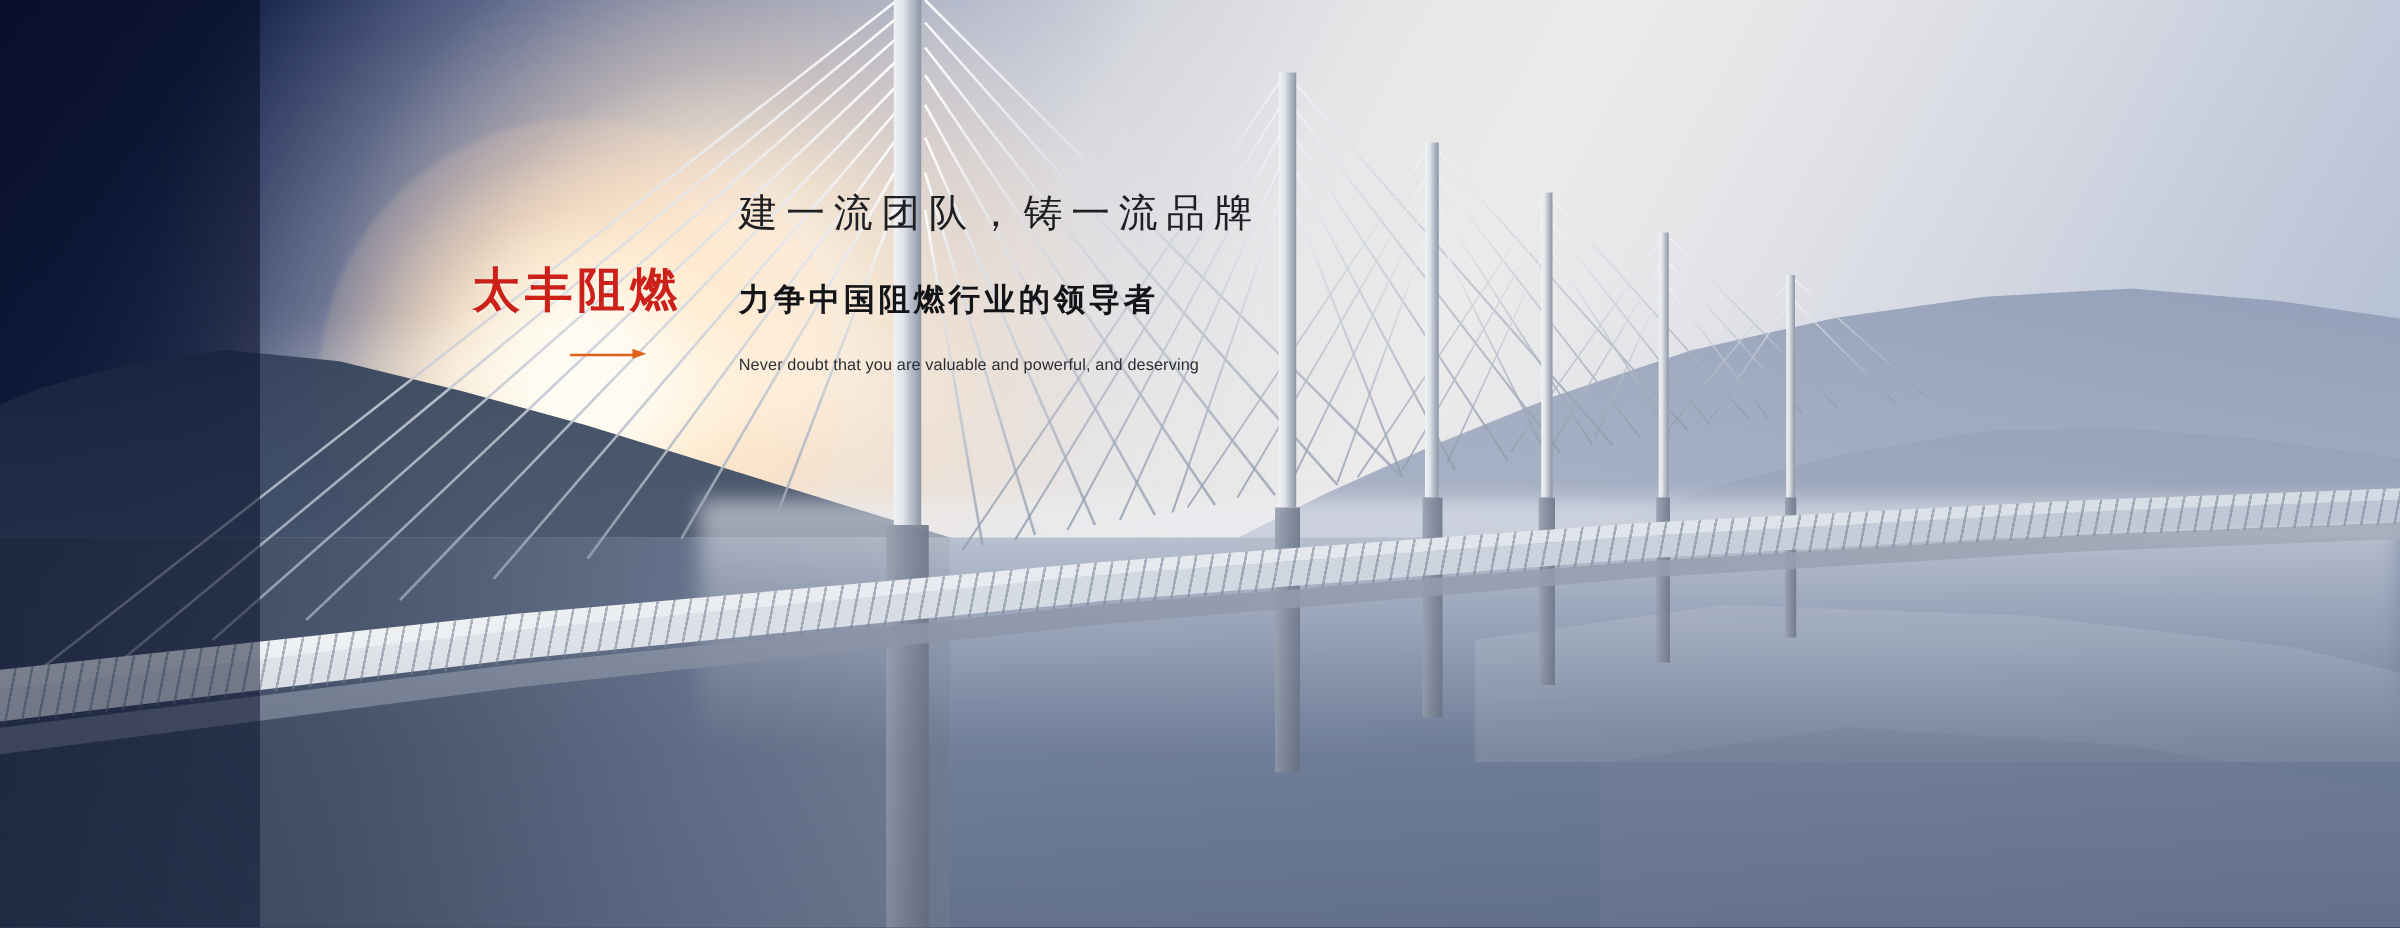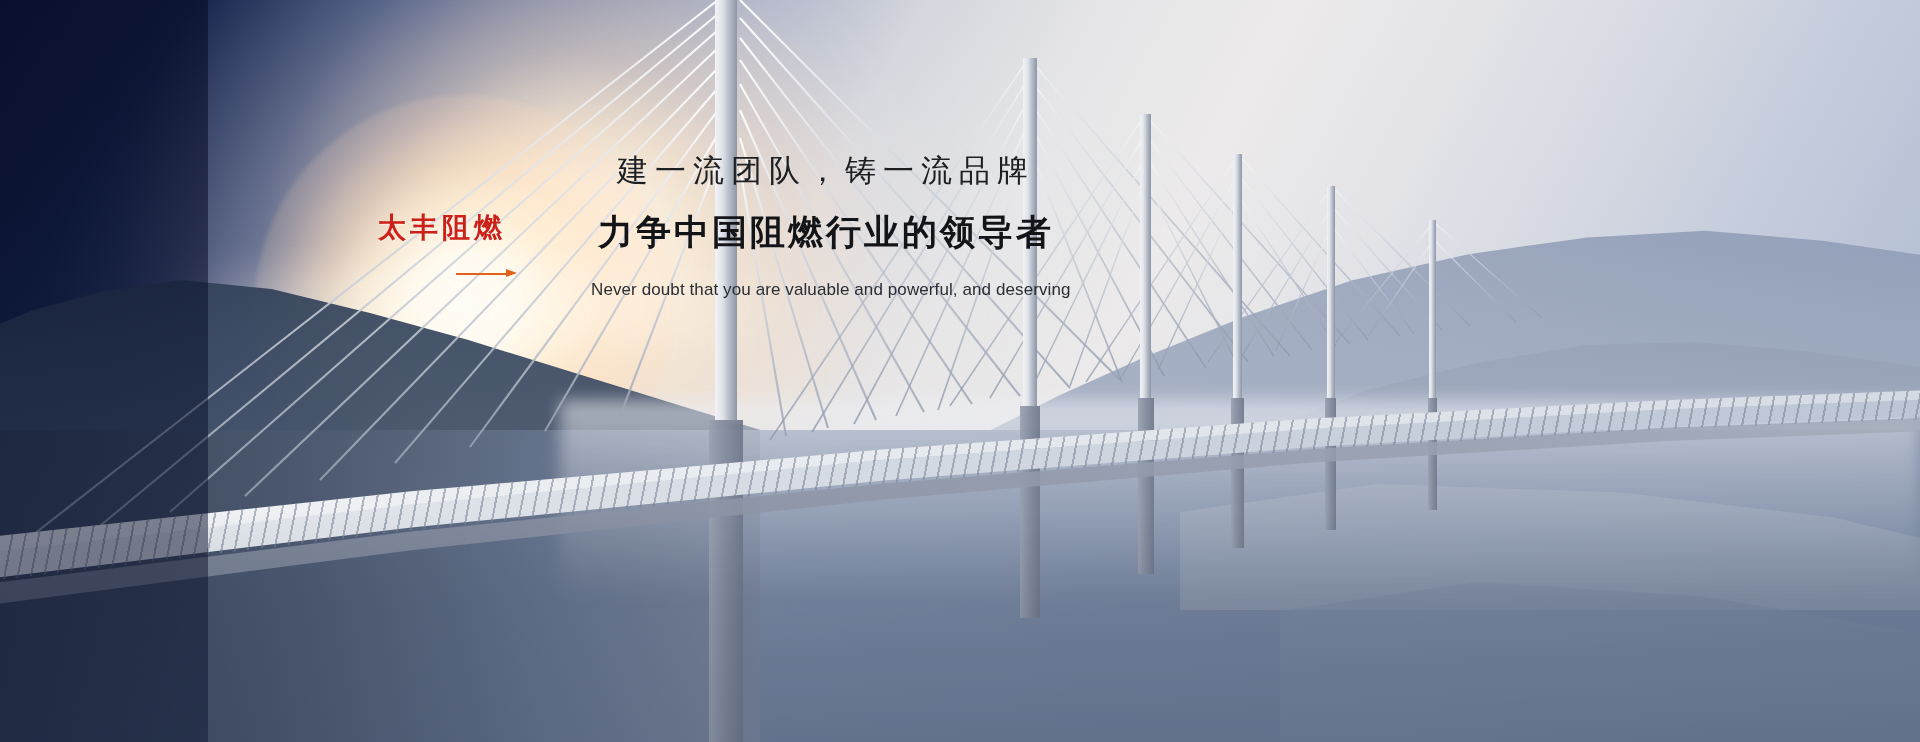--- a/index.html
+++ b/index.html
@@ -143,54 +143,54 @@
   }
 
   
   .content{ position:absolute; left:0; top:0; width:1920px; height:742px; }
 
   .logo-block{
     position:absolute; left:378px; top:214px; width:160px;
   }
   .logo-text{
     font-family:"Liberation Sans","DejaVu Sans",sans-serif;
-    font-size:28px; font-weight:bold; color:#cc2018;
+    font-size:38px; font-weight:bold; color:#cc2018;
     letter-spacing:4px; line-height:1; white-space:nowrap;
     text-shadow:0 1px 2px rgba(255,255,255,.55);
   }
   .logo-arrow{
     position:relative; margin-top:26px; margin-left:78px; width:62px; height:10px;
   }
   .logo-arrow .shaft{
     position:absolute; left:0; top:5px; width:56px; height:2px; background:#e1601a;
   }
   .logo-arrow .head{
     position:absolute; left:50px; top:1px; width:0; height:0;
     border-left:11px solid #e1601a;
     border-top:4px solid transparent;
     border-bottom:4px solid transparent;
   }
 
-  .text-block{ position:absolute; left:591px; top:152px; width:470px;text-align:center; }
+  .text-block{ position:absolute; left:591px; top:152px; width:470px; }
 
   .headline-1{
     font-family:"Liberation Serif","DejaVu Serif",serif;
     font-size:31px; color:#1d1f23; letter-spacing:7px; line-height:1.2;
     white-space:nowrap; font-weight:400;
   }
   .headline-2{
-    margin-top:22px;
+    margin-top:36px;
     font-family:"Liberation Sans","DejaVu Sans",sans-serif;
-    font-size:35px; font-weight:bold; color:#121418; letter-spacing:3px;
+    font-size:25px; font-weight:bold; color:#121418; letter-spacing:3px;
     line-height:1.2; white-space:nowrap;
   }
   .tagline{
     margin-top:24px;
     font-family:"Liberation Sans","DejaVu Sans",sans-serif;
-    font-size:17px; color:#2a2d33; line-height:25px; letter-spacing:.1px;
+    font-size:13px; color:#2a2d33; line-height:25px; letter-spacing:.1px;
   }
   .tagline .ln{ display:block; white-space:nowrap; }
   .tagline .ln2{ text-indent:5px; }
 </style>
 </head>
 <body>
 
 <div class="banner">
 
   <div class="sky"></div>

